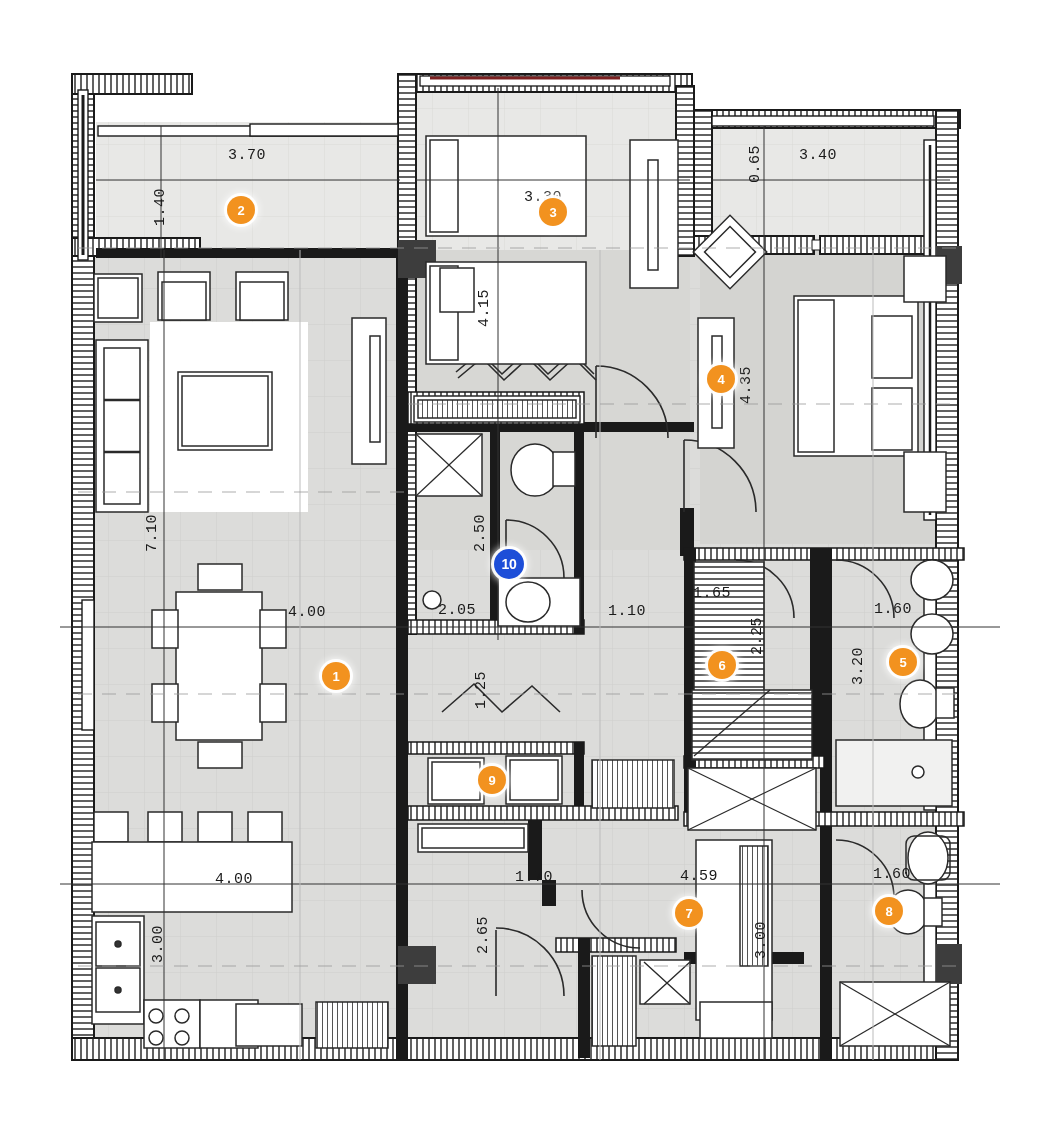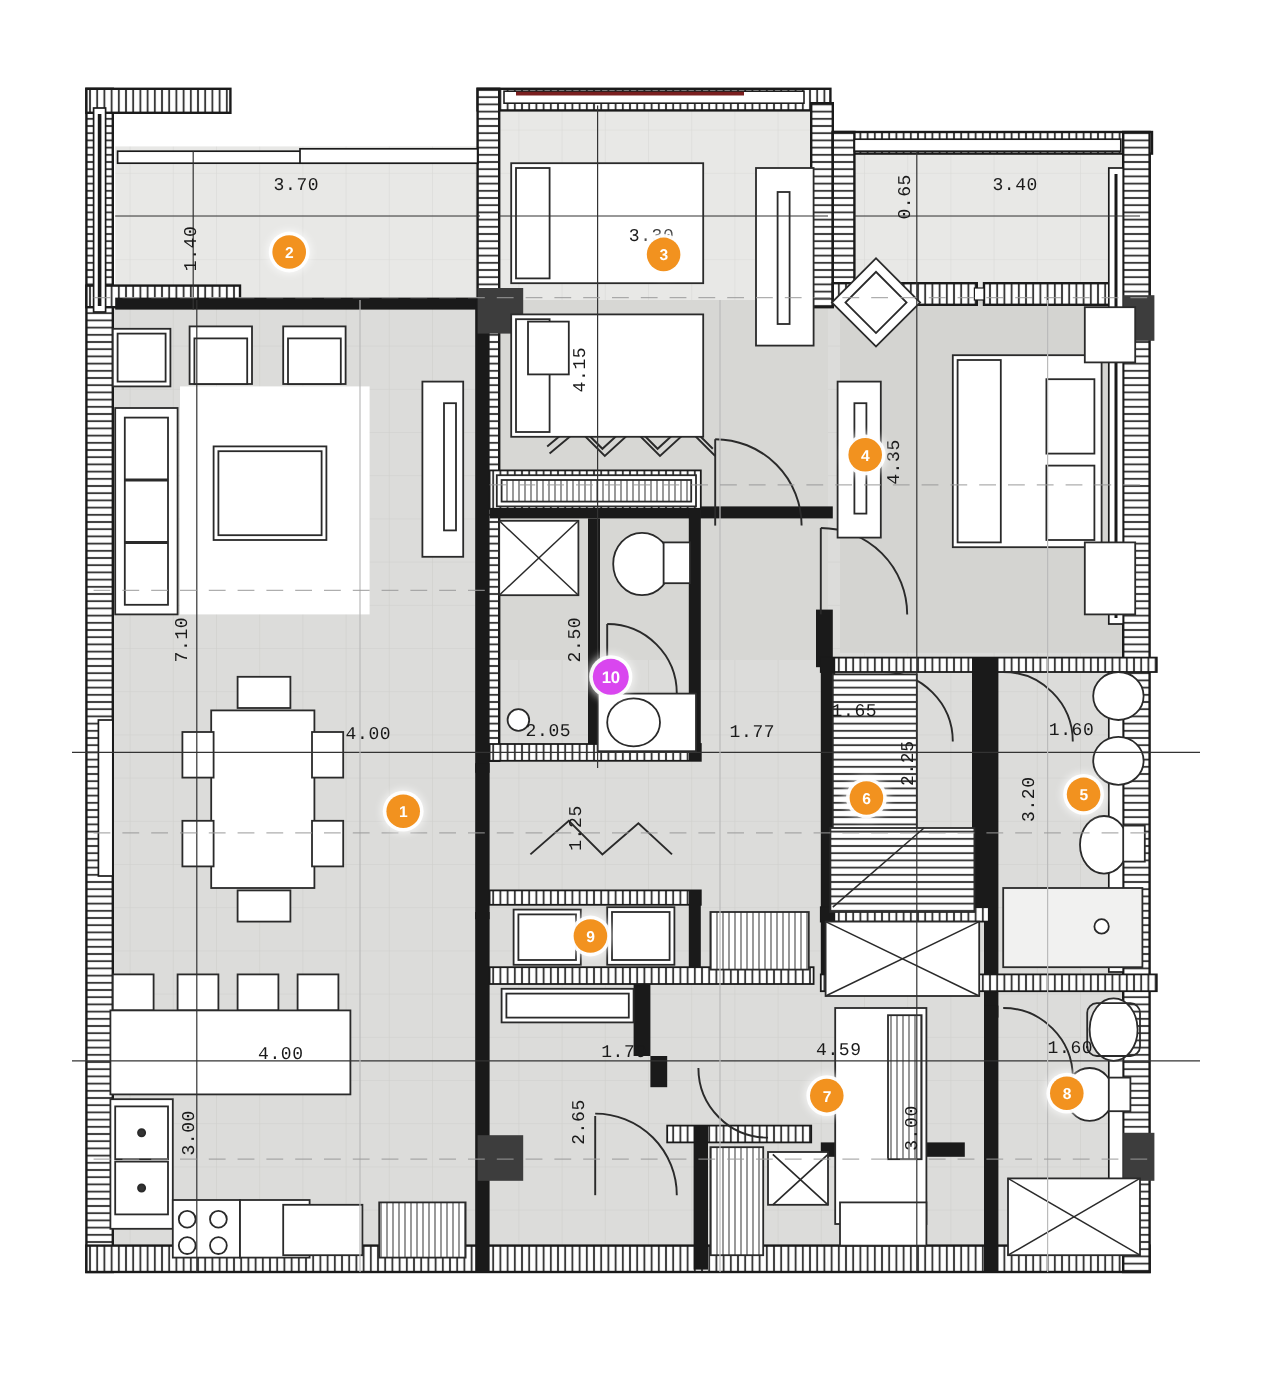--- a/index.html
+++ b/index.html
@@ -337,47 +337,47 @@
     <line x1="78" y1="966" x2="958" y2="966"></line>
   </g>
 </svg>
 
 <div id="dim-layer">
       <div class="dim" style="left: 247px; top: 155px;">3.70</div>
       <div class="dim vert" style="left: 160px; top: 207px;">1.40</div>
       <div class="dim" style="left: 543px; top: 153px; margin-top: 44px;">3.30</div>
       <div class="dim vert" style="left: 484px; top: 308px;">4.15</div>
       <div class="dim vert" style="left: 755px; top: 164px;">0.65</div>
-      <div class="dim" style="left: 846px; top: 155px;">3.40</div>
+      <div class="dim" style="left: 818px; top: 155px;">3.40</div>
       <div class="dim vert" style="left: 746px; top: 385px;">4.35</div>
       <div class="dim vert" style="left: 152px; top: 533px;">7.10</div>
       <div class="dim" style="left: 307px; top: 612px;">4.00</div>
       <div class="dim vert" style="left: 480px; top: 533px;">2.50</div>
       <div class="dim" style="left: 457px; top: 610px; text-align: right;">2.05</div>
-      <div class="dim" style="left: 627px; top: 611px;">1.77</div>
+      <div class="dim" style="left: 627px; top: 611px;">1.10</div>
       <div class="dim" style="left: 712px; top: 593px;">1.65</div>
       <div class="dim vert" style="left: 757px; top: 636px;">2.25</div>
       <div class="dim" style="left: 893px; top: 609px;">1.60</div>
       <div class="dim vert" style="left: 858px; top: 666px;">3.20</div>
       <div class="dim vert" style="left: 481px; top: 690px;">1.25</div>
       <div class="dim" style="left: 234px; top: 879px;">4.00</div>
       <div class="dim vert" style="left: 158px; top: 944px;">3.00</div>
-      <div class="dim" style="left: 520px; top: 877px;">1.70</div>
+      <div class="dim" style="left: 534px; top: 877px;">1.70</div>
       <div class="dim vert" style="left: 483px; top: 935px;">2.65</div>
       <div class="dim" style="left: 699px; top: 876px;">4.59</div>
       <div class="dim vert" style="left: 761px; top: 940px;">3.00</div>
       <div class="dim" style="left: 892px; top: 874px;">1.60</div>
     </div>
 
 <div id="marker-layer">
       <div class="marker small" style="left: 336px; top: 676px; background: rgb(242, 146, 31); color: rgb(255, 255, 255);">1</div>
       <div class="marker small" style="left: 241px; top: 210px; background: rgb(242, 146, 31); color: rgb(255, 255, 255);">2</div>
       <div class="marker small" style="left: 553px; top: 212px; background: rgb(242, 146, 31); color: rgb(255, 255, 255);">3</div>
       <div class="marker small" style="left: 721px; top: 379px; background: rgb(242, 146, 31); color: rgb(255, 255, 255);">4</div>
       <div class="marker small" style="left: 903px; top: 662px; background: rgb(242, 146, 31); color: rgb(255, 255, 255);">5</div>
       <div class="marker small" style="left: 722px; top: 665px; background: rgb(242, 146, 31); color: rgb(255, 255, 255);">6</div>
       <div class="marker small" style="left: 689px; top: 913px; background: rgb(242, 146, 31); color: rgb(255, 255, 255);">7</div>
       <div class="marker small" style="left: 889px; top: 911px; background: rgb(242, 146, 31); color: rgb(255, 255, 255);">8</div>
       <div class="marker small" style="left: 492px; top: 780px; background: rgb(242, 146, 31); color: rgb(255, 255, 255);">9</div>
-      <div class="marker" style="left: 509px; top: 564px; background: #d946ef; color: rgb(255, 255, 255);">10</div>
+      <div class="marker" style="left: 509px; top: 564px; background: #1d4ed8; color: rgb(255, 255, 255);">10</div>
     </div>
 
 </div>
 
 </body></html>

